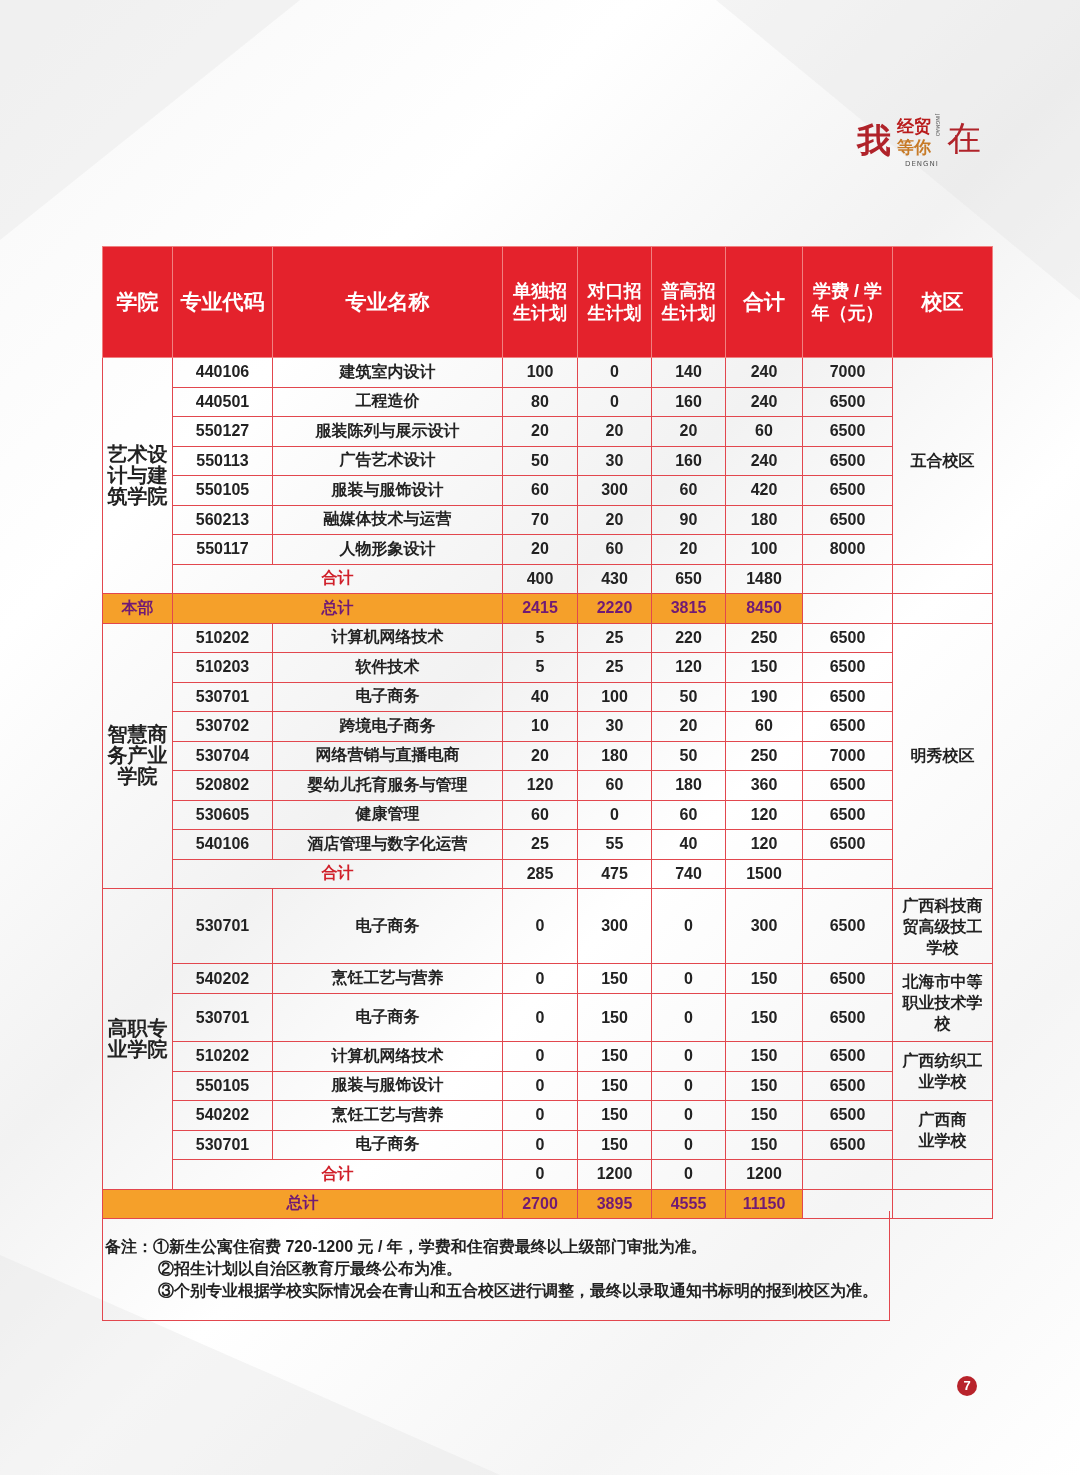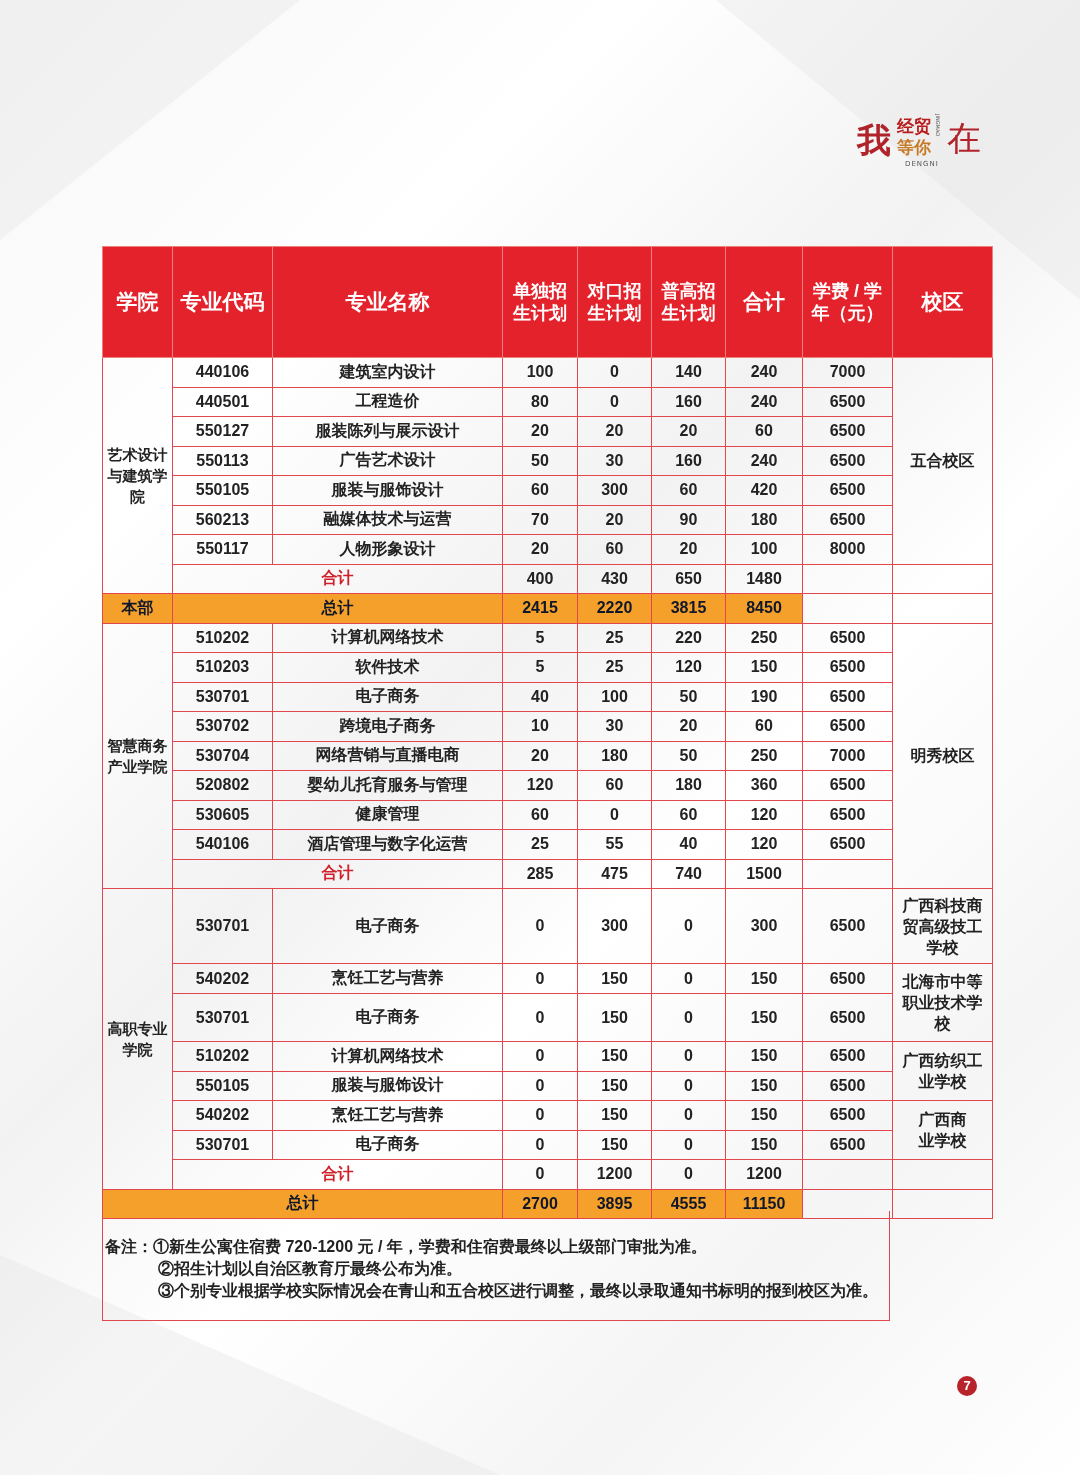--- a/index.html
+++ b/index.html
@@ -24,24 +24,24 @@
   table.main td, table.main th {
     border:1.5px solid #e2474e; text-align:center; vertical-align:middle;
     font-size:16px; font-weight:bold; color:#222; padding:0;
     font-family:"Liberation Sans", sans-serif;
   }
   table.main th {
     background:#e4222c; color:#fff; font-size:21px; height:78px; line-height:22px;
     border-color:#f08080;
   }
   table.main tr.r td { height:28.5px; }
-  table.main td.college { font-size:15px; line-height:21px; }
+  table.main td.college { font-size:20px; line-height:21px; }
   table.main td.name { font-size:16px; }
   table.main td.sub-label { color:#d0202a; font-size:16px; }
-  table.main tr.grand td.o { background:#f5a02a; color:#0f172a; }
+  table.main tr.grand td.o { background:#f5a02a; color:#701a75; }
   table.main td.campus { font-size:16px; line-height:21px; }
   .notes {
     position:absolute; left:102px; top:1211px; width:788px; height:110px;
     border:1.5px solid #e2474e; border-top:none; box-sizing:border-box;
   }
   .notes .line { position:absolute; font-size:16px; font-weight:bold; color:#222; font-family:"Liberation Sans",sans-serif; white-space:nowrap; }
   .pagenum {
     position:absolute; left:957px; top:1376px; width:20px; height:20px; border-radius:50%;
     background:#b8232b; color:#fff; font-size:13px; font-weight:bold; text-align:center; line-height:20px;
     font-family:"Liberation Sans",sans-serif;

